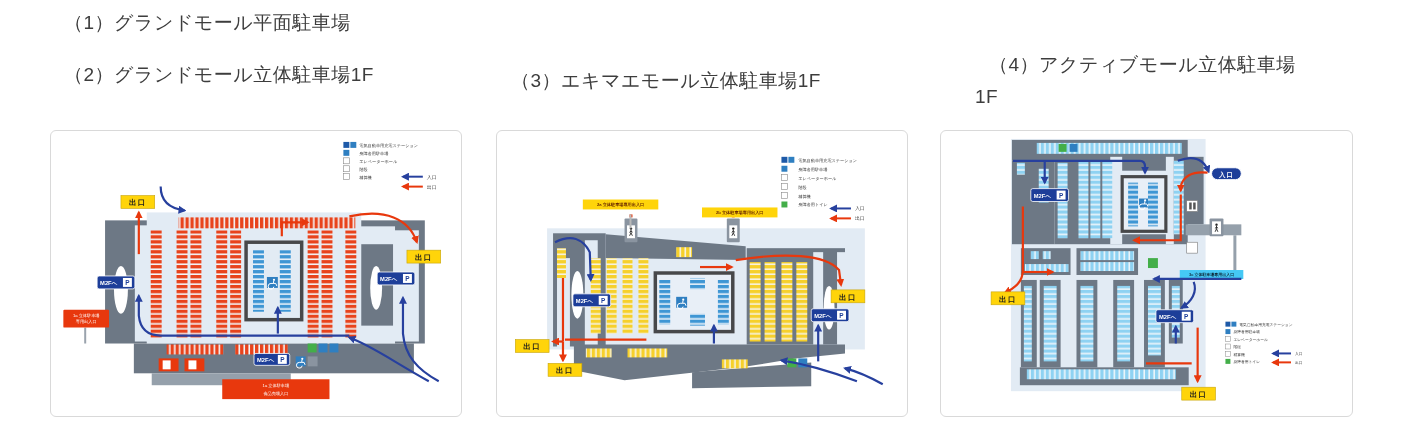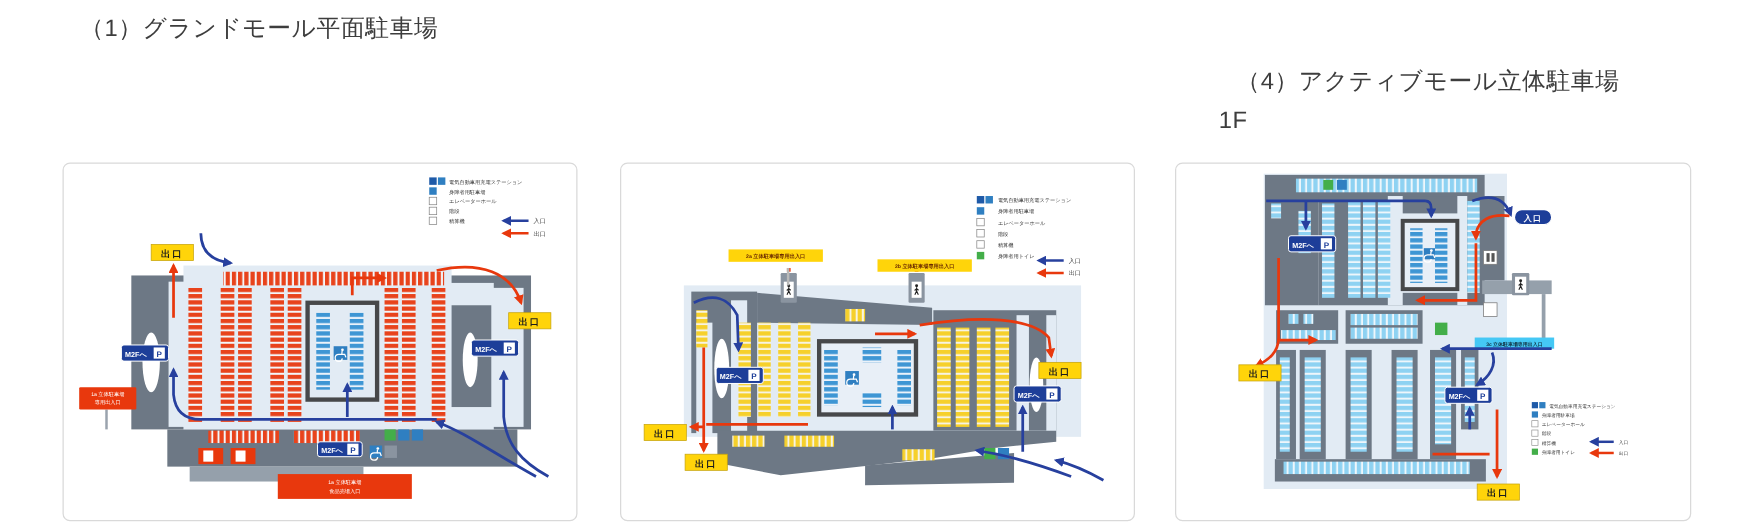--- a/index.html
+++ b/index.html
@@ -72,20 +72,22 @@
         <path d="M6.1 6 h2.3 l1 2.5" stroke="#fff" fill="none" stroke-width="1"></path>
       </g>
       <g id="walkIcon">
         <circle cx="4" cy="1.8" r="1.2" fill="#222"></circle>
         <path d="M4 3 L4 6 M4 4.2 L2.4 5.6 M4 4.2 L5.6 5.4 M4 6 L2.6 9 M4 6 L5.4 9" stroke="#222" stroke-width="0.9" fill="none"></path>
       </g>
     </defs>
   </svg>
 
   <div class="heading" style="left:64px;top:10px">（1）グランドモール平面駐車場</div>
+  <div class="heading" style="left:64px;top:62px">（2）グランドモール立体駐車場1F</div>
+  <div class="heading" style="left:511px;top:68px">（3）エキマエモール立体駐車場1F</div>
   <div class="heading" style="left:989px;top:52px">（4）アクティブモール立体駐車場</div>
   <div class="heading" style="left:975px;top:86px">1F</div>
 
   <div class="panel" style="left:50px;top:130px">
     <svg viewBox="0 0 412 287">
 
       <g>
         <rect x="54" y="90" width="322" height="124" fill="#6d7885"></rect>
         <rect x="83" y="214" width="282" height="30" fill="#6d7885"></rect>
         <rect x="101" y="244" width="140" height="12" fill="#95a0ab"></rect>

